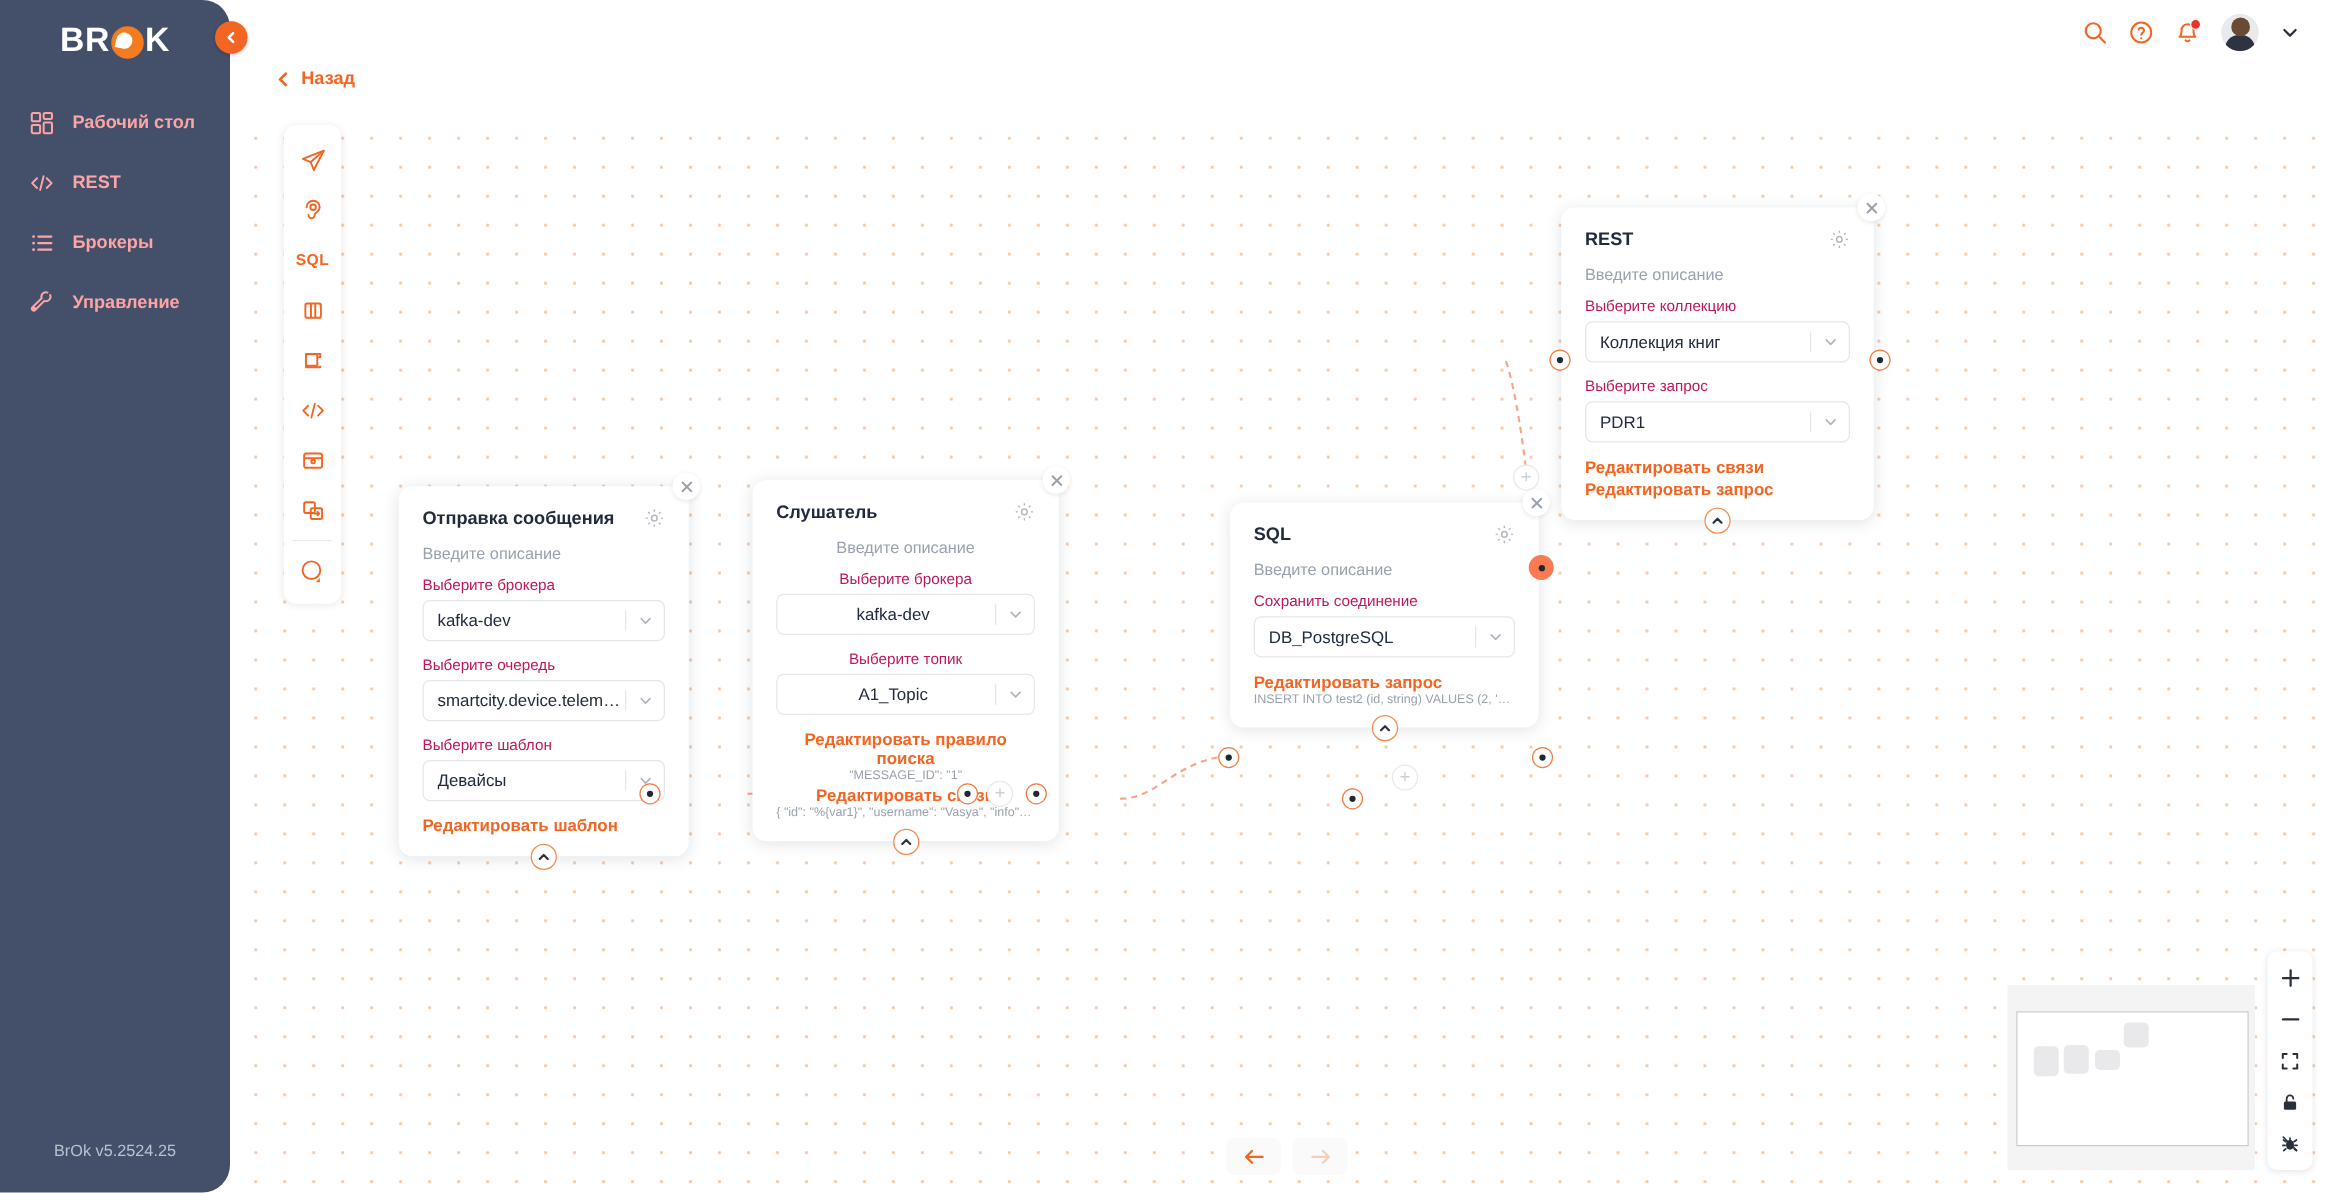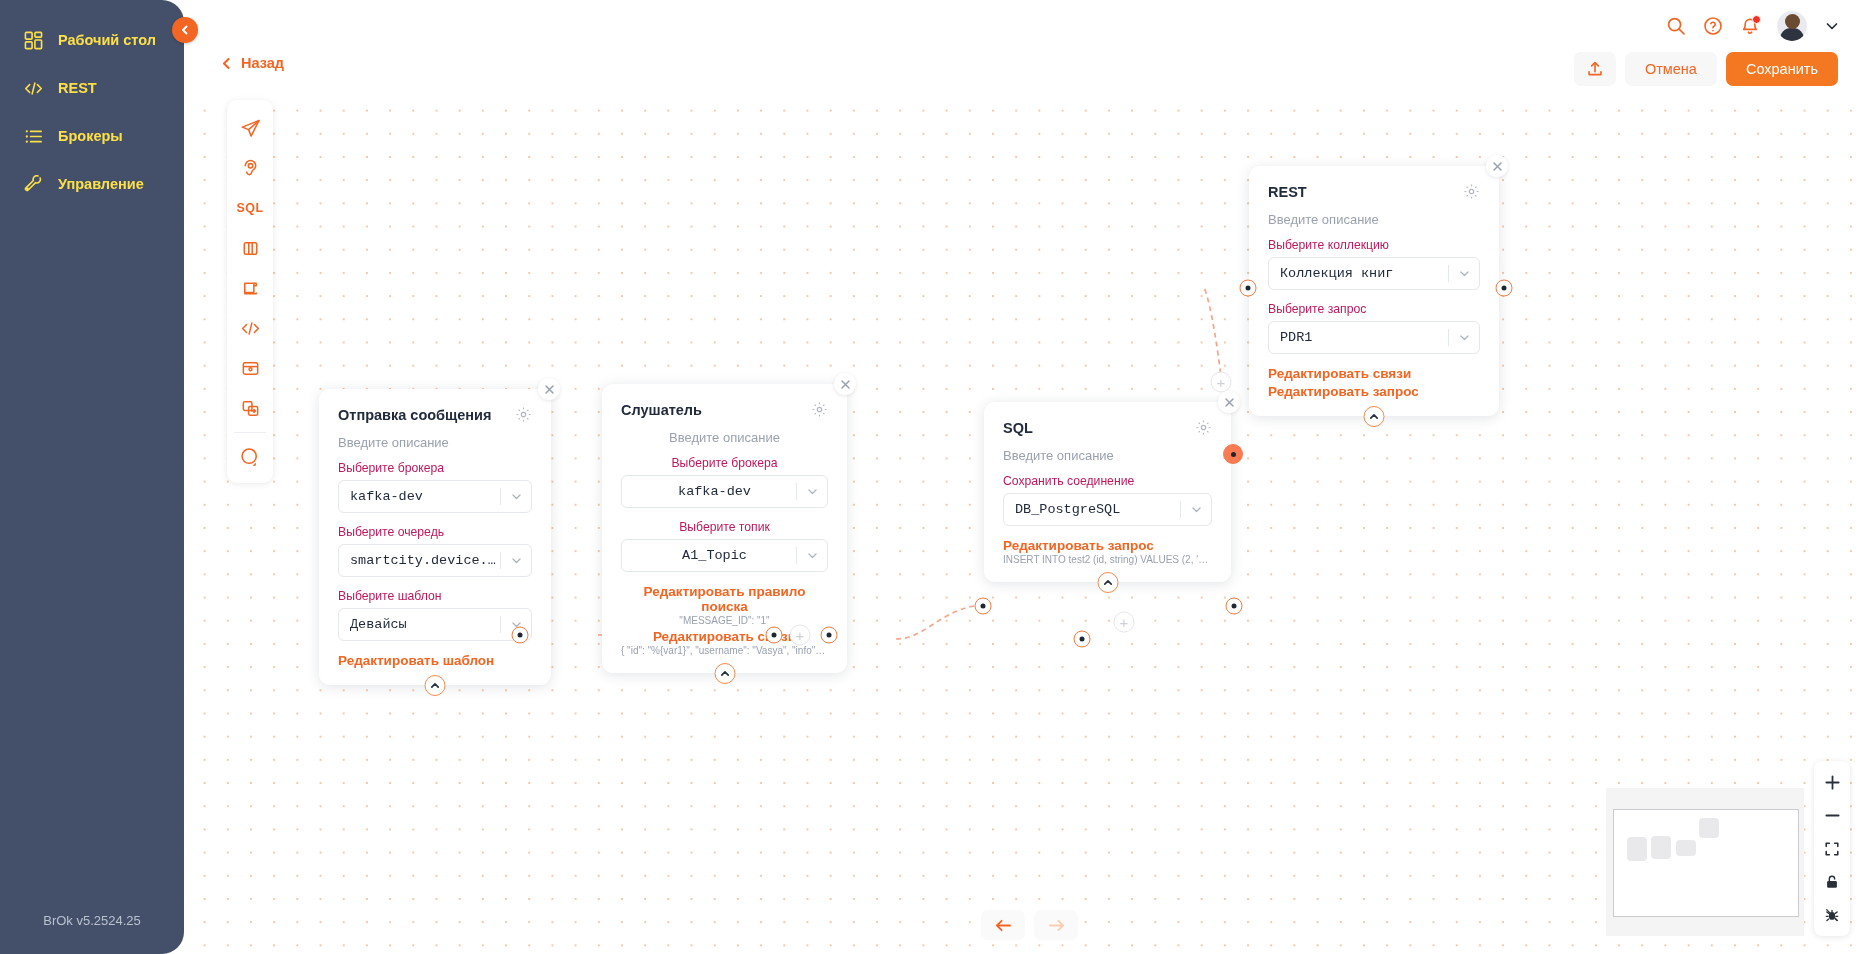--- a/index.html
+++ b/index.html
@@ -41,21 +41,21 @@
     transform: rotate(12deg);
   }
 
   #nav { margin-top: 16px; position: relative; }
   .nav-item {
     position: relative;
     height: 48px;
     display: flex; align-items: center;
     padding-left: 22px;
     gap: 14px;
-    color: #fde047;
+    color: #fca5a5;
     font-size: 14.5px;
     font-weight: 700;
     cursor: pointer;
   }
   .nav-item .nav-ico {
     width: 22px; height: 22px;
     display: flex; align-items: center; justify-content: center;
     flex: 0 0 22px;
   }
   .nav-item.active {
@@ -200,21 +200,21 @@
   .node-title { font-size: 14.5px; font-weight: 700; color: #222b3d; }
   .node-gear { color: #b3b9c4; cursor: pointer; display: flex; }
   .node-desc { font-size: 13px; color: #9aa1ae; margin-bottom: 11px; }
   .field-label { font-size: 12.2px; color: #be185d; margin-bottom: 5px; }
   .select {
     height: 33px; width: 100%;
     border: 1px solid #e4e7ec; border-radius: 6px;
     display: flex; align-items: center;
     padding: 0 0 0 11px;
     margin-bottom: 12px;
-    cursor: pointer; background: #fff; font-family: Liberation Mono, monospace;
+    cursor: pointer; background: #fff;
   }
   .select-val {
     flex: 1; font-size: 13.5px; color: #222b3d;
     white-space: nowrap; overflow: hidden; text-overflow: ellipsis;
   }
   .select-div { width: 1px; height: 17px; background: #e4e7ec; }
   .select-car { width: 30px; display: flex; align-items: center; justify-content: center; color: #aeb4bf; }
   .link-action {
     font-size: 13.5px; font-weight: 700; color: #f26522;
     cursor: pointer; margin-top: 3px;
@@ -288,20 +288,27 @@
   }
   .zc {
     height: 33px; display: flex; align-items: center; justify-content: center;
     color: #2a3039; cursor: pointer;
   }
 </style>
 </head>
 <body>
 
 <div id="sidebar">
+  <div id="brand">
+    <span class="brand-text">
+      <span>BR</span>
+        <span class="brand-o"></span>
+        <span>K</span>
+    </span>
+  </div>
 
   <div id="nav">
 
     <div class="nav-item">
       <span class="nav-ico">
         <svg width="19" height="19" viewBox="0 0 20 20" fill="none" stroke="currentColor" stroke-width="1.7">
           <rect x="1.5" y="1.5" width="7" height="7" rx="1"></rect>
           <rect x="11.5" y="1.5" width="7" height="5" rx="1"></rect>
           <rect x="1.5" y="11.5" width="7" height="7" rx="1"></rect>
           <rect x="11.5" y="9.5" width="7" height="9" rx="1"></rect>
@@ -387,31 +394,20 @@
       <span class="head"></span>
       <span class="body"></span>
     </span>
     <span class="hicon">
       <svg width="16" height="16" viewBox="0 0 16 16" fill="none" stroke="#2a3039" stroke-width="1.7" stroke-linecap="round" stroke-linejoin="round">
         <path d="M3.5 6 8 10.5 12.5 6"></path>
       </svg>
     </span>
   </div>
 
-  <div id="header-actions">
-    <div class="btn btn-upload">
-      <svg width="18" height="18" viewBox="0 0 20 20" fill="none" stroke="currentColor" stroke-width="1.8" stroke-linecap="round" stroke-linejoin="round">
-        <path d="M10 13V3"></path>
-          <path d="M6.3 6.6 10 2.9l3.7 3.7"></path>
-        <path d="M3.4 13v3.2h13.2V13"></path>
-      </svg>
-    </div>
-    <div class="btn btn-cancel">Отмена</div>
-    <div class="btn btn-save">Сохранить</div>
-  </div>
 </div>
 
 <div id="canvas">
 
   <svg class="edges">
 
     <path d="M 414 543 C 432 543, 442 543, 458 543" stroke="#f8a489" stroke-width="1.7" fill="none" stroke-dasharray="5 4"></path>
     <path d="M 458 543 C 470 543, 482 543, 498 543" stroke="#f8a489" stroke-width="1.7" fill="none" stroke-dasharray="5 4"></path>
 
     <path d="M 712 547 C 740 547, 755 520, 790 514" stroke="#f8a489" stroke-width="1.7" fill="none" stroke-dasharray="5 4"></path>

